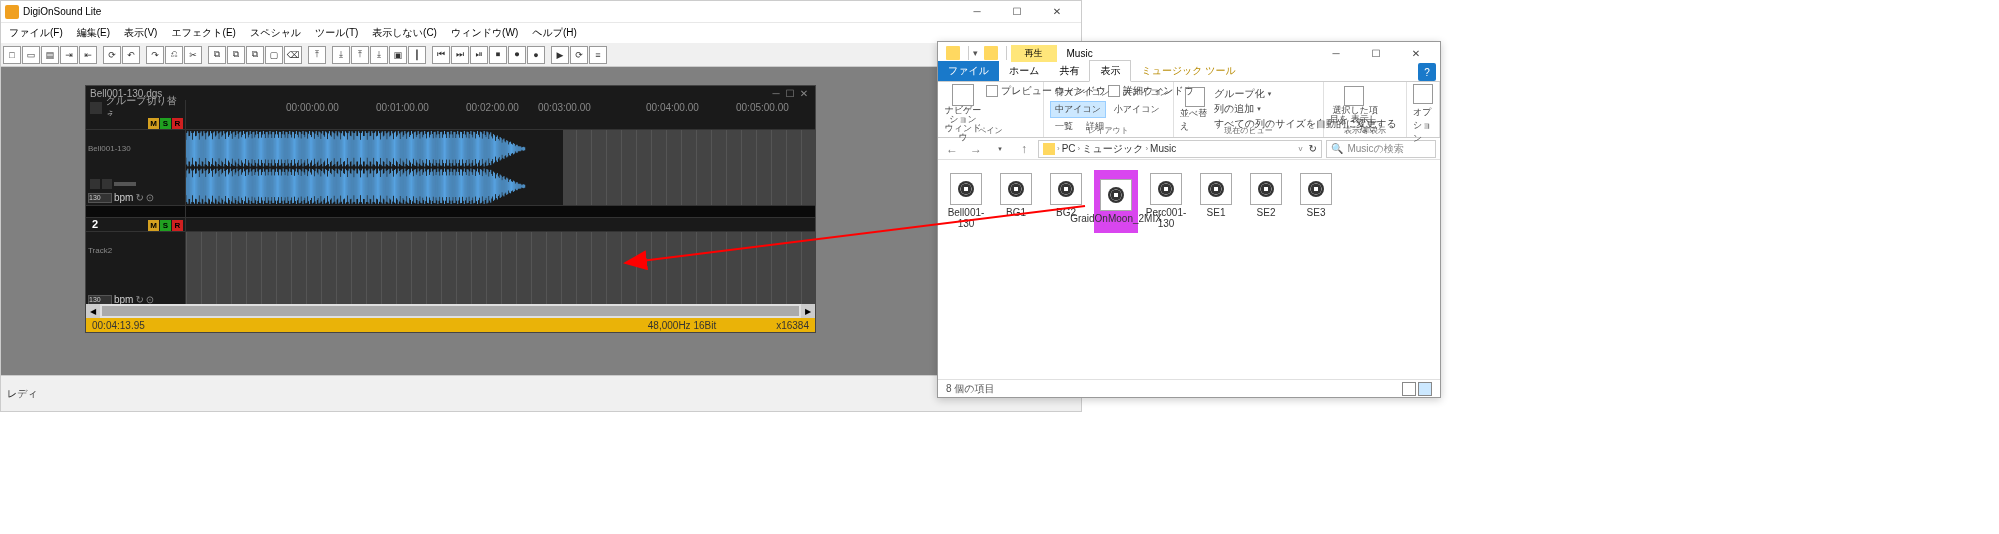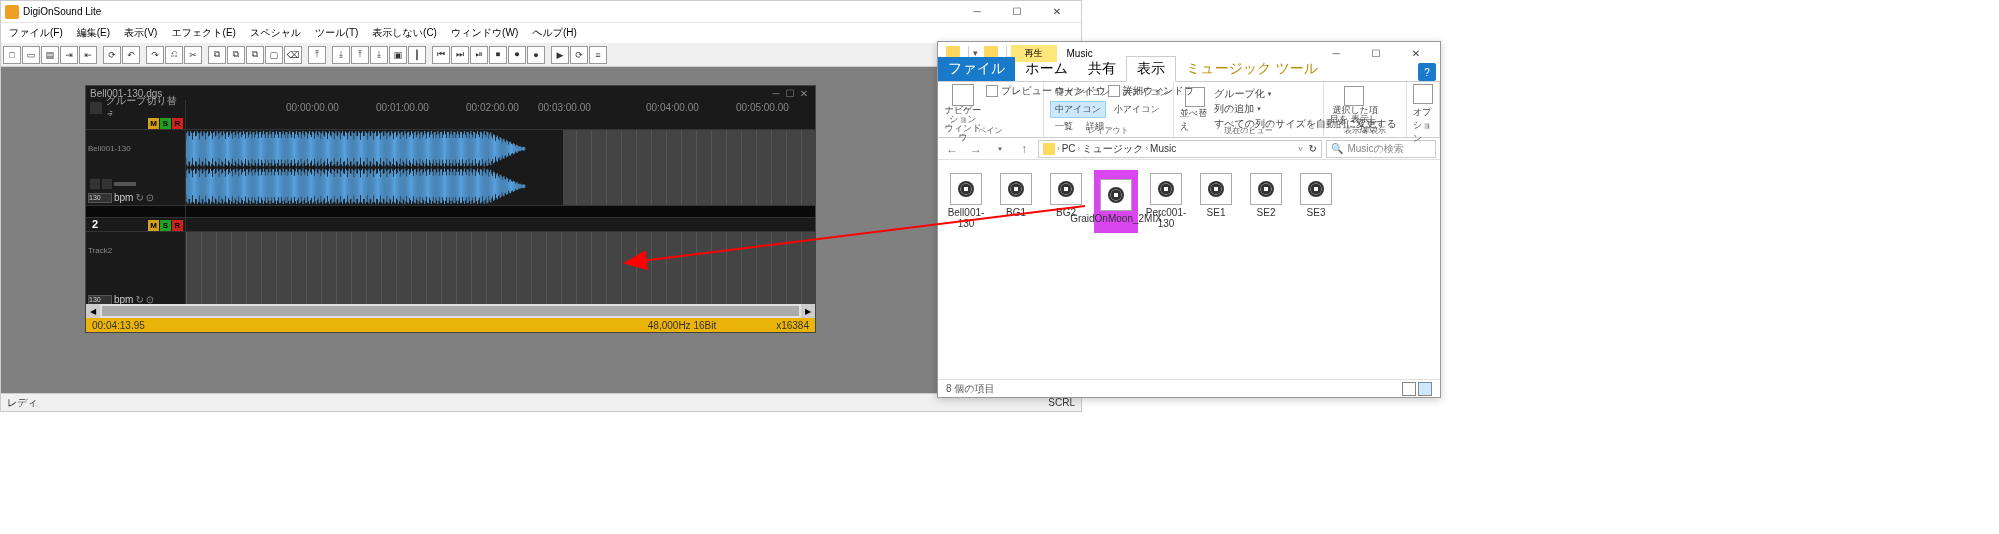--- a/index.html
+++ b/index.html
@@ -39,32 +39,32 @@
 .waveform{position:absolute;left:0;top:0;width:60%;height:100%;background:#1a1a1a}
 .waveform svg{width:100%;height:100%}
 .grouprow{height:16px;background:#1a1a1a;display:flex}
 .grouprow .gh{width:100px;background:#1a1a1a;border-right:1px solid #333;display:flex;align-items:center;color:#aaa;font-size:8px;padding-left:4px;gap:4px}
 .gh .vicon{width:12px;height:12px;background:#333;display:inline-block}
 .scrollbar-h{height:14px;background:#e0e0e0;display:flex;align-items:center}
 .scrollbar-h .arrow{width:14px;height:14px;background:#ccc;display:flex;align-items:center;justify-content:center;font-size:8px;cursor:pointer}
 .scrollbar-h .thumb{flex:1;height:10px;background:#aaa;margin:0 2px}
 .status-inner{height:14px;background:#eab308;display:flex;align-items:center;padding:0 6px;color:#333;font-size:9px}
 .status-inner .sp{flex:1}
-.app-status{height:18px;background:#f0f0f0;display:flex;align-items:center;padding:0 6px;color:#333;border-top:1px solid #ccc}
+.app-status{height:36px;background:#f0f0f0;display:flex;align-items:center;padding:0 6px;color:#333;border-top:1px solid #ccc}
 .app-status .sp{flex:1}
 .explorer{position:absolute;left:937px;top:41px;width:504px;height:357px;background:#fff;border:1px solid #999;display:flex;flex-direction:column;box-shadow:0 2px 8px rgba(0,0,0,.2)}
 .exp-title{height:22px;background:#fff;display:flex;align-items:center;padding:0 4px}
 .exp-title .eicon{width:14px;height:14px;background:#ffd860;margin:0 4px;border-radius:1px}
 .exp-title .sep{width:1px;height:14px;background:#ccc;margin:0 4px}
 .exp-title .tabwrap{display:flex;align-items:center;gap:0}
 .exp-title .playTab{background:#ffe67a;padding:2px 14px;font-size:9px}
 .exp-title .titleTxt{margin-left:10px;font-size:10px}
 .exp-title .sp{flex:1}
 .exp-ribbon-tabs{height:18px;display:flex;align-items:flex-end;border-bottom:1px solid #ccc}
-.rtab{padding:3px 10px;font-size:14px;cursor:pointer}
+.rtab{padding:3px 10px;font-size:10px;cursor:pointer}
 .rtab.file{background:#1979ca;color:#fff}
 .rtab.active{border:1px solid #ccc;border-bottom:1px solid #fff;margin-bottom:-1px;background:#fff}
 .rtab.music{color:#b88a00}
 .ribbon-body{height:56px;display:flex;border-bottom:1px solid #ccc;background:#fff}
 .rgroup{border-right:1px solid #e0e0e0;padding:2px 6px;display:flex;flex-direction:column;font-size:9px;color:#444;position:relative}
 .rgroup .glabel{position:absolute;bottom:1px;left:0;right:0;text-align:center;color:#666;font-size:8px}
 .rgroup .items{display:flex;flex-wrap:wrap;gap:2px;align-items:center;flex:1}
 .rgroup .row{display:flex;align-items:center;gap:3px;white-space:nowrap}
 .chk{width:10px;height:10px;border:1px solid #888;display:inline-block}
 .iconbox{width:16px;height:16px;border:1px solid #999;display:inline-block}

